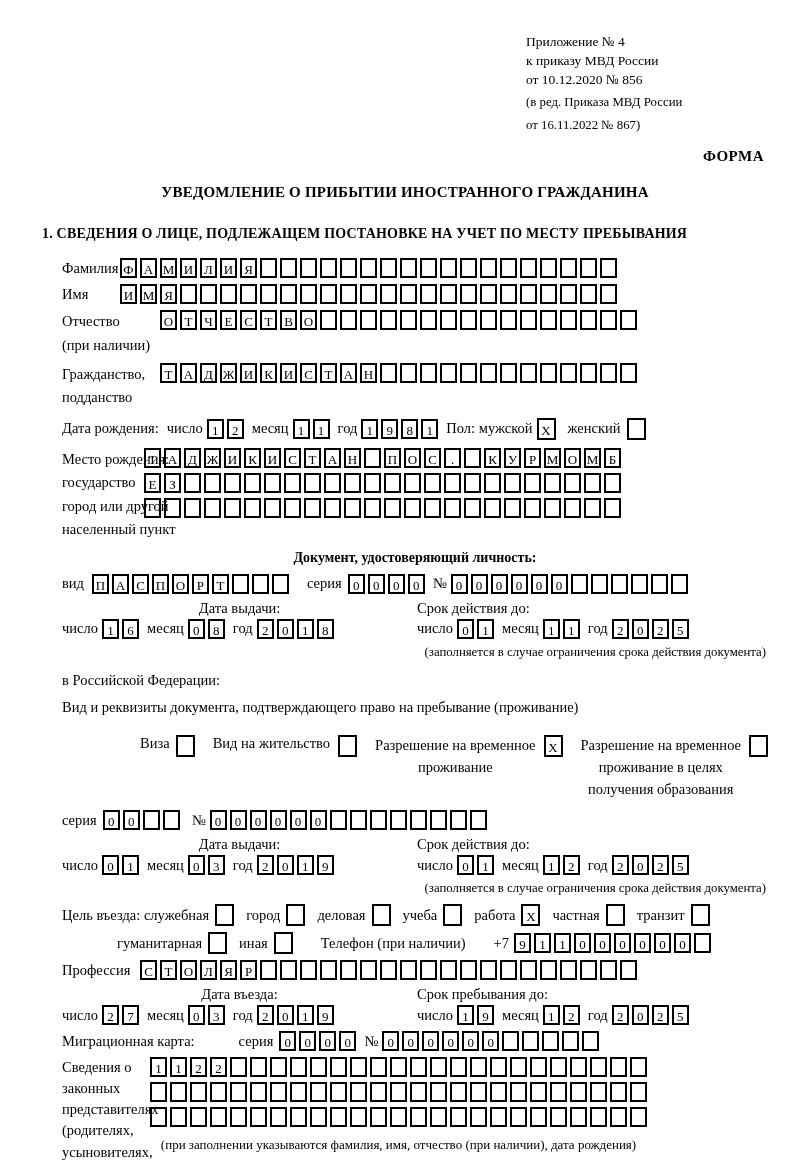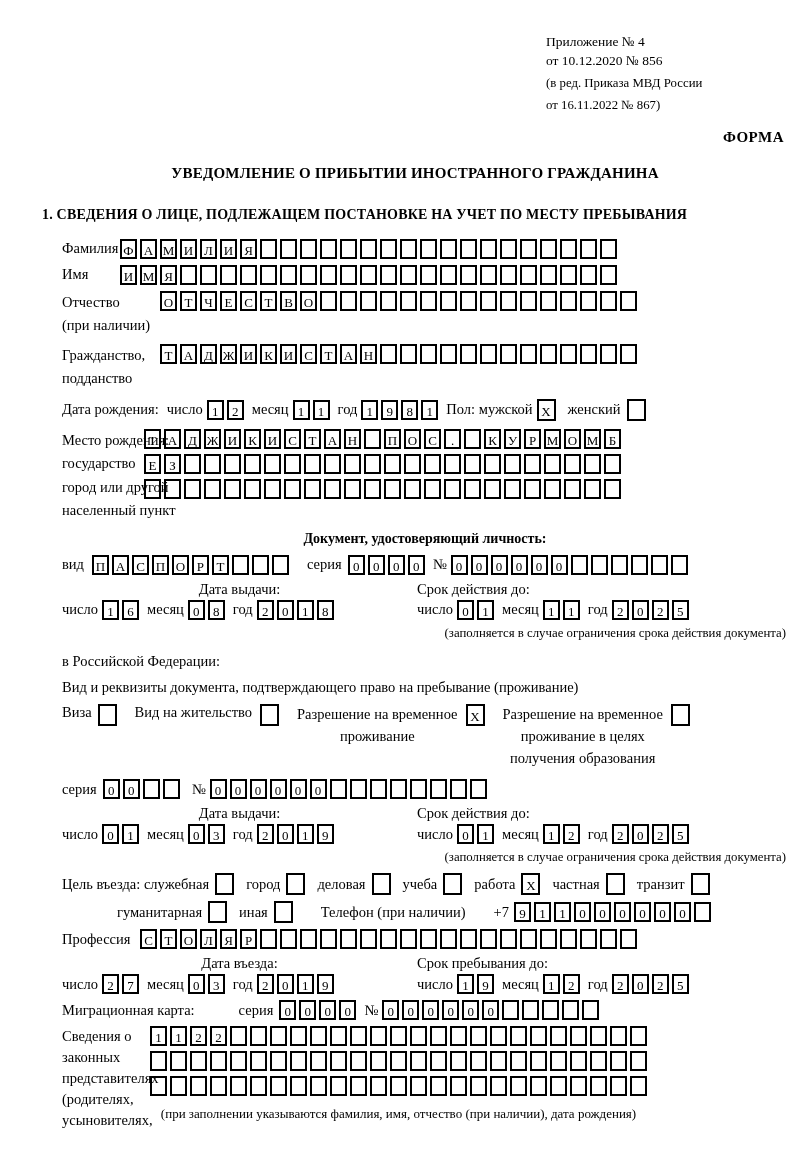--- a/index.html
+++ b/index.html
@@ -1,18 +1,18 @@
 <!DOCTYPE html>
 <html lang="ru"><head>
 <meta charset="utf-8">
 <style>
   * { box-sizing: border-box; }
   html,body { margin:0; padding:0; background:#ffffff; }
   body { font-family:"Liberation Serif","DejaVu Serif",serif; color:#000; }
-  .page { width:800px; height:1163px; padding:32px 12px 8px 42px; overflow:hidden; background:#fff; }
+  .page { width:800px; height:1163px; padding:32px 32px 8px 42px; overflow:hidden; background:#fff; }
 
   
   .refblock { margin-left:auto; width:242px; font-size:13.5px; line-height:1.42; }
   .refblock .sub { margin-top:4px; font-size:12.8px; }
   .form-marker { text-align:right; font-weight:bold; font-size:15px; letter-spacing:0.5px; margin-top:14px; padding-right:4px; }
 
   .title { text-align:center; font-weight:bold; font-size:15px; line-height:1.55; margin-top:16px; letter-spacing:0.2px; }
   .blank-underline { display:inline-block; width:54px; border-bottom:2px solid #333; height:0.9em; margin-left:8px; }
   .sec-heading { font-weight:bold; font-size:14px; margin-top:22px; letter-spacing:0.2px; }
 
@@ -42,20 +42,21 @@
   .legal-right .legal-note { text-align:center; font-size:13px; margin-top:10px; white-space:normal; }
   .phone-prefix { flex:none; margin-right:5px; }
 </style>
 </head>
 <body>
 
 <div class="page">
 
   <div class="refblock">
     <div>Приложение № 4</div>
+    <div>к приказу МВД России</div>
     <div>от 10.12.2020 № 856</div>
     <div class="sub">(в ред. Приказа МВД России</div>
     <div class="sub">от 16.11.2022 № 867)</div>
   </div>
 
   <div class="form-marker">ФОРМА</div>
 
   <div class="title">
     <div>УВЕДОМЛЕНИЕ О ПРИБЫТИИ ИНОСТРАННОГО ГРАЖДАНИНА</div>
   </div>
@@ -388,21 +389,21 @@
             <span class="cell">2</span>
             <span class="cell">5</span>
           </span>
       </div>
     </div>
     <div class="note-right">(заполняется в случае ограничения срока действия документа)</div>
 
     <div class="para">в Российской Федерации:</div>
     <div class="para">Вид и реквизиты документа, подтверждающего право на пребывание (проживание)</div>
 
-    <div class="ptypes" style="margin-top:4px;">
+    <div class="ptypes" style="margin-top:16px;justify-content:flex-end;">
       <span class="lbl mr6">Виза</span>
       <span class="cell cb"></span>
       <span class="lbl ml18 mr8">Вид на жительство</span>
       <span class="cell cb"></span>
       <div class="ptype-lines ml18 mr8">
         <div>Разрешение на временное</div>
         <div>проживание</div>
       </div>
       <span class="cell cb">X</span>
       <div class="ptype-lines ml18 mr8">

